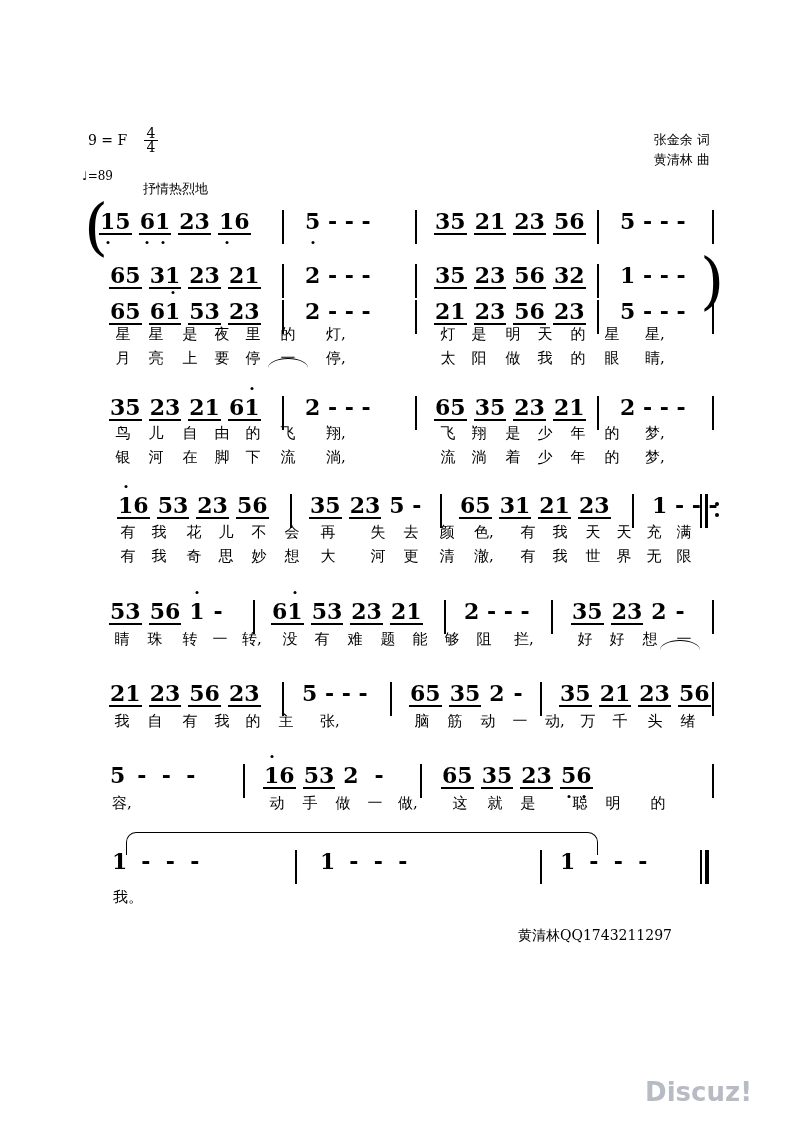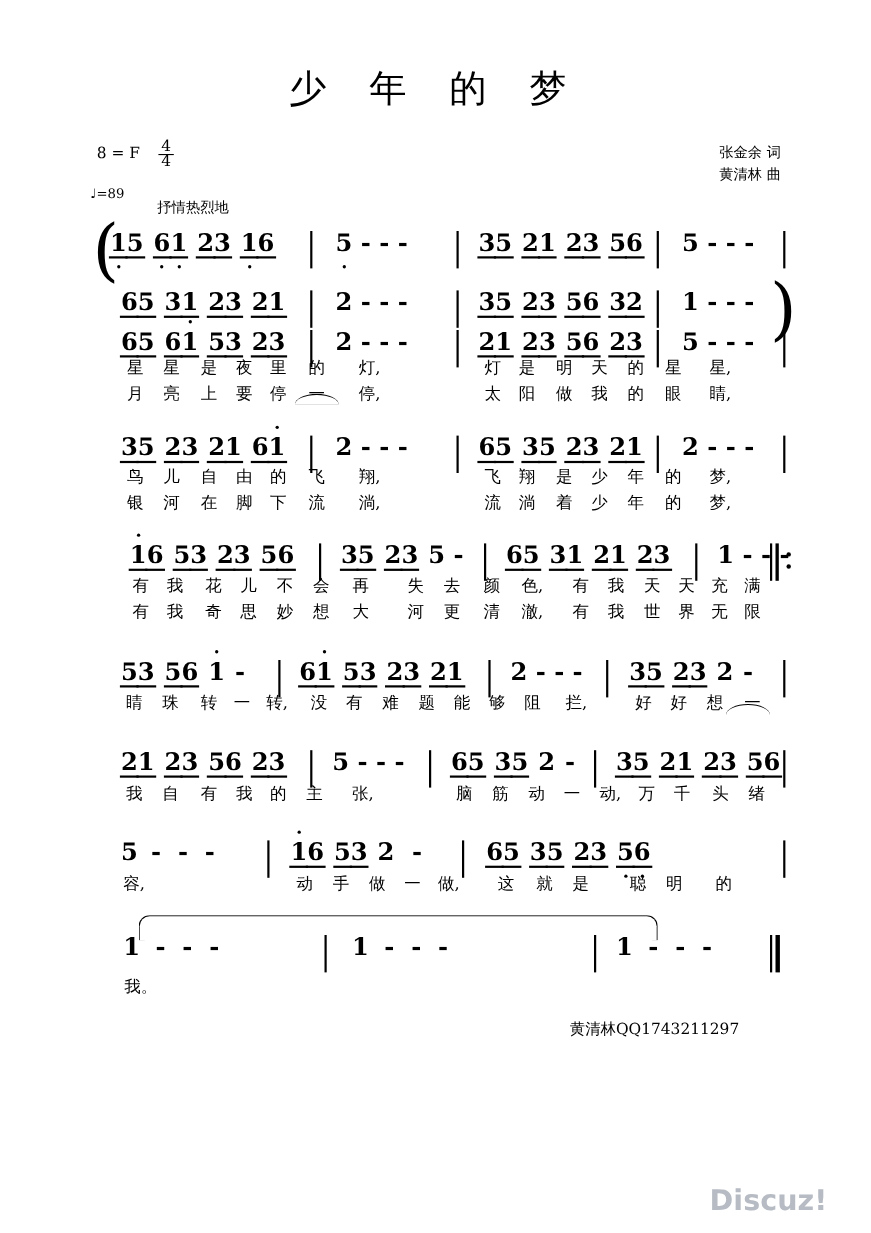--- a/index.html
+++ b/index.html
@@ -210,23 +210,22 @@
     color: #b7bcc4;
     font-family: "DejaVu Sans", "Liberation Sans", sans-serif;
     font-weight: 700;
   }
 </style>
 </head>
 <body>
 
 <div class="sheet">
 
-  <div class="title">少 年 的 梦</div>
-
-  <div class="key-sig">8 = F</div>
+
+  <div class="key-sig">9 = F</div>
 
   <div class="meter">
     <span class="num">4</span>
     <span class="bar"></span>
     <span class="den">4</span>
   </div>
 
   <div class="author">
     <div>张金余  词</div>
     <div>黄清林  曲</div>

